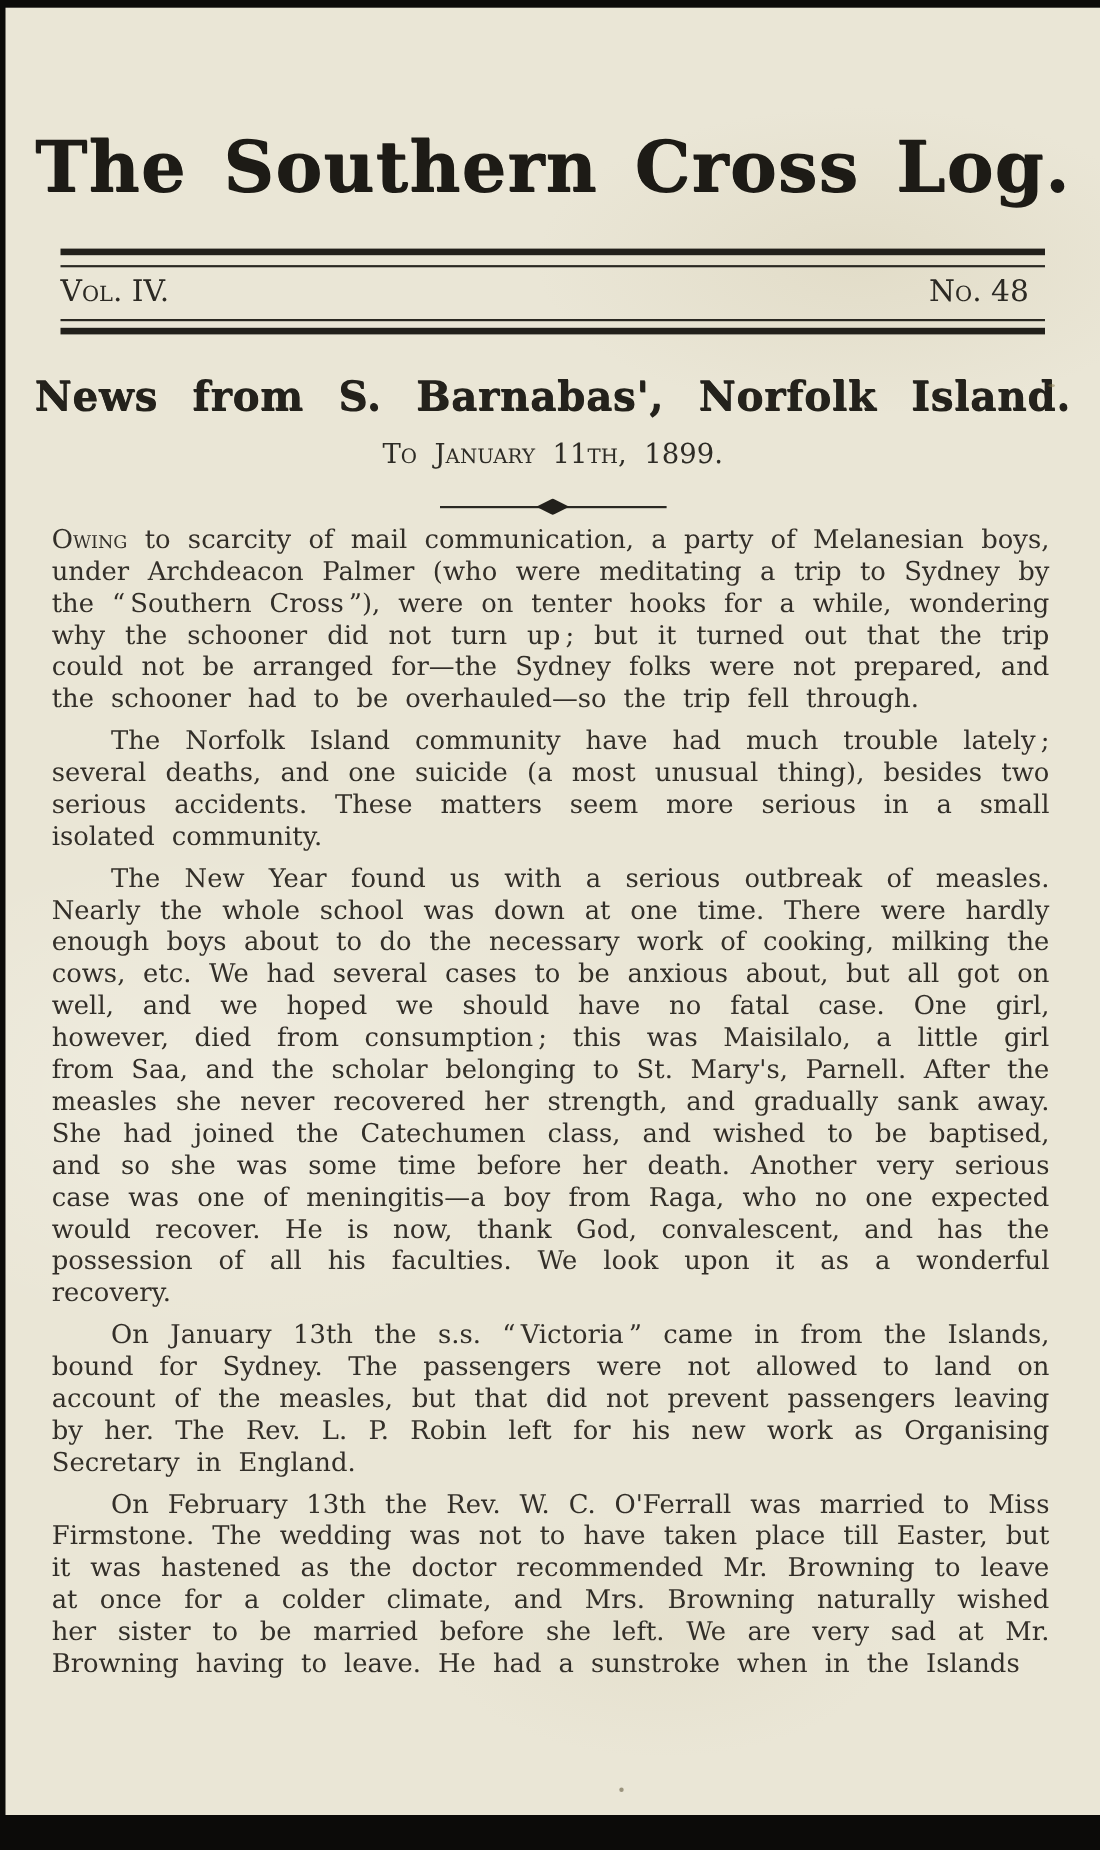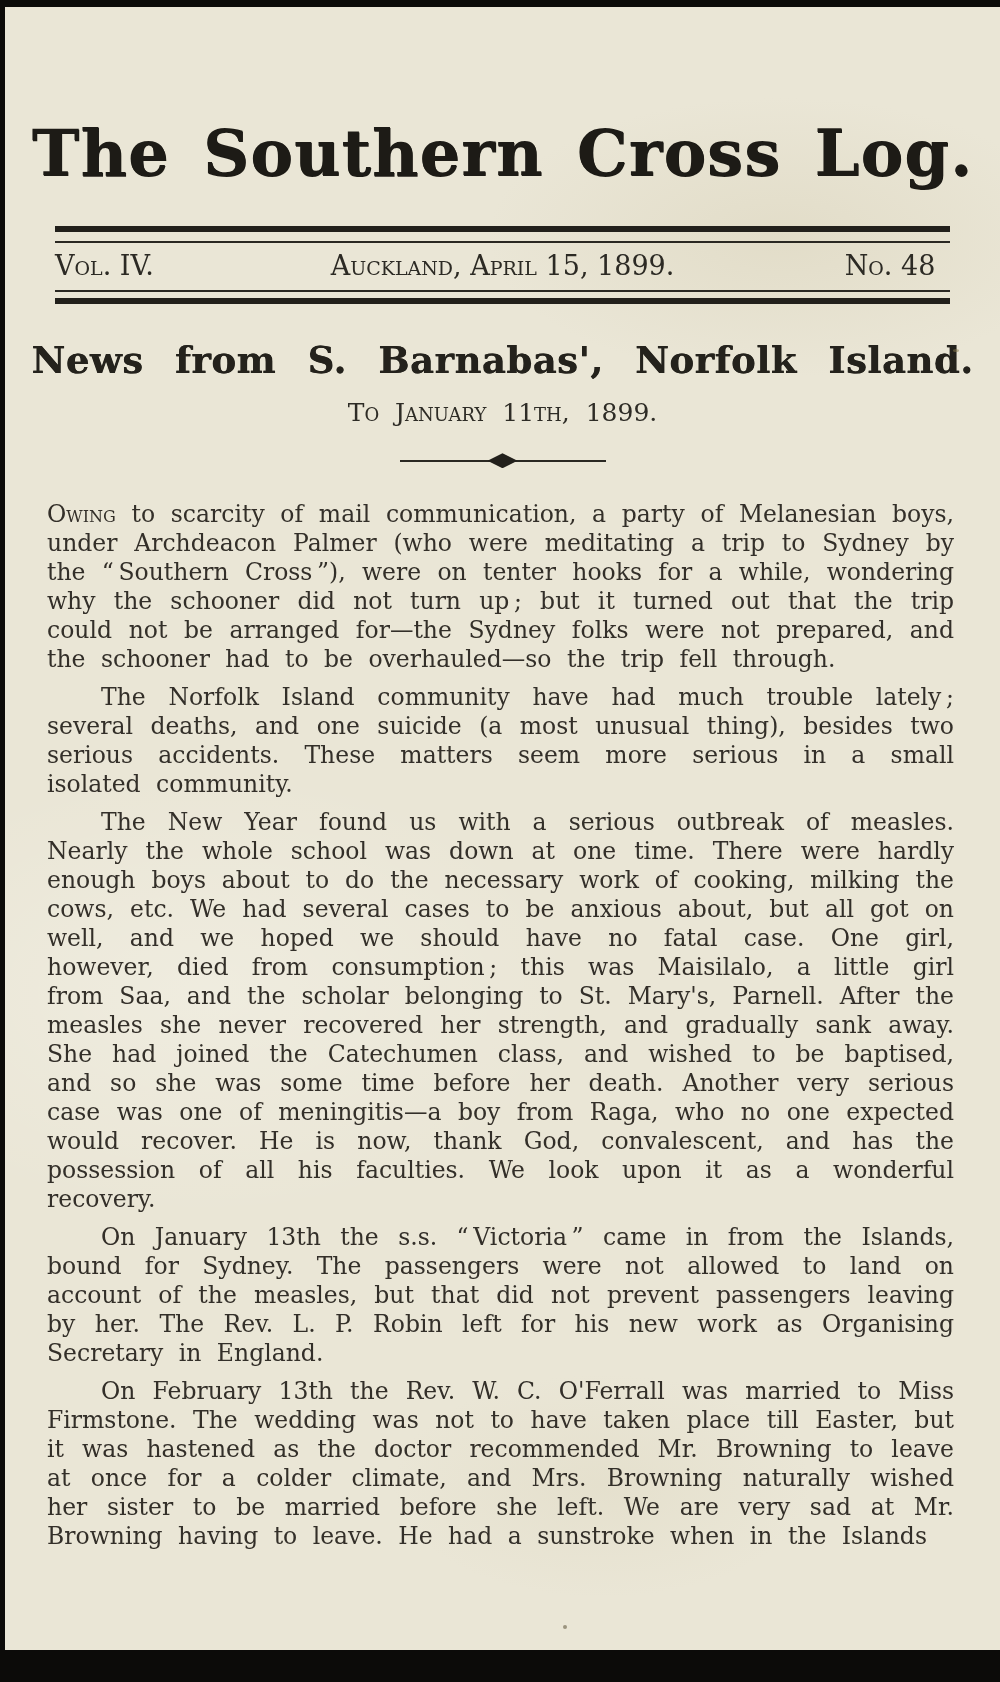--- a/index.html
+++ b/index.html
@@ -96,21 +96,21 @@
   }
   .divider .diamond {
     width: 30px;
     height: 15px;
     margin: 0 -5px;
     background: #22201b;
     clip-path: polygon(50% 0, 100% 50%, 50% 100%, 0 50%);
   }
   
   .article-body {
-    margin-top: 32px;
+    margin-top: 8px;
     padding: 0 46px 0 42px;
     font-size: 23.5px;
     line-height: 29px;
     text-align: justify;
     word-spacing: 0.34em;
     color: #332f29;
   }
   .article-body p {
     margin: 0 0 9px 0;
     text-indent: 54px;
@@ -135,21 +135,20 @@
     <h1>The Southern Cross Log.</h1>
   </header>
 
   <div class="rule-zone rules-top">
     <div class="rule thick"></div>
     <div class="rule thin"></div>
   </div>
 
   <div class="issue-line">
     <span class="side left">Vol. IV.</span>
-    <span class="center">Auckland, April 15, 1899.</span>
     <span class="side right">No. 48</span>
   </div>
 
   <div class="rule-zone rules-bottom">
     <div class="rule thin"></div>
     <div class="rule thick"></div>
   </div>
 
   <article>
     <h2 class="article-title">News from S. Barnabas', Norfolk Island.</h2>

